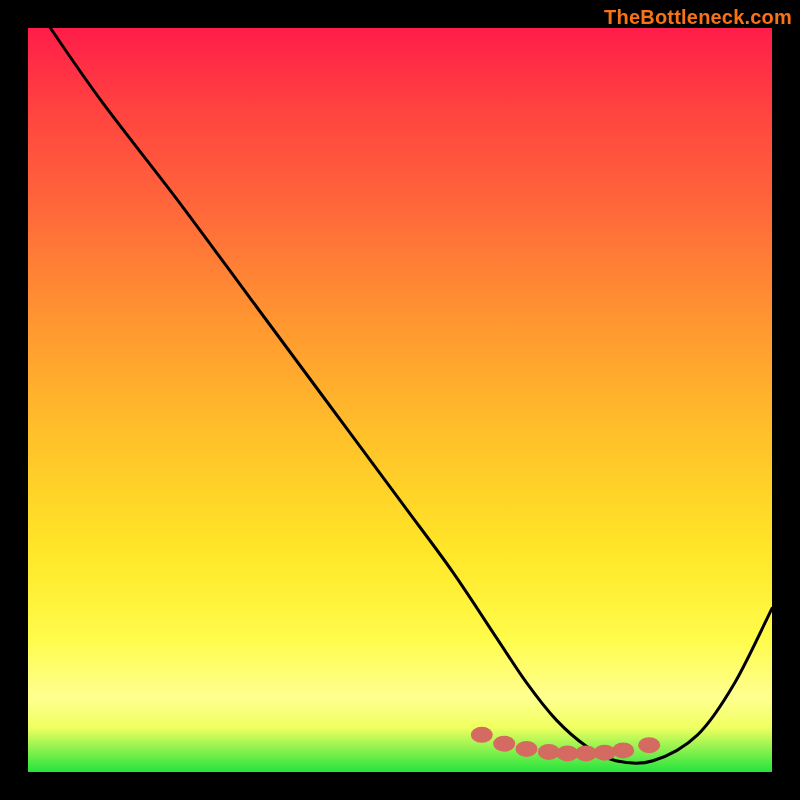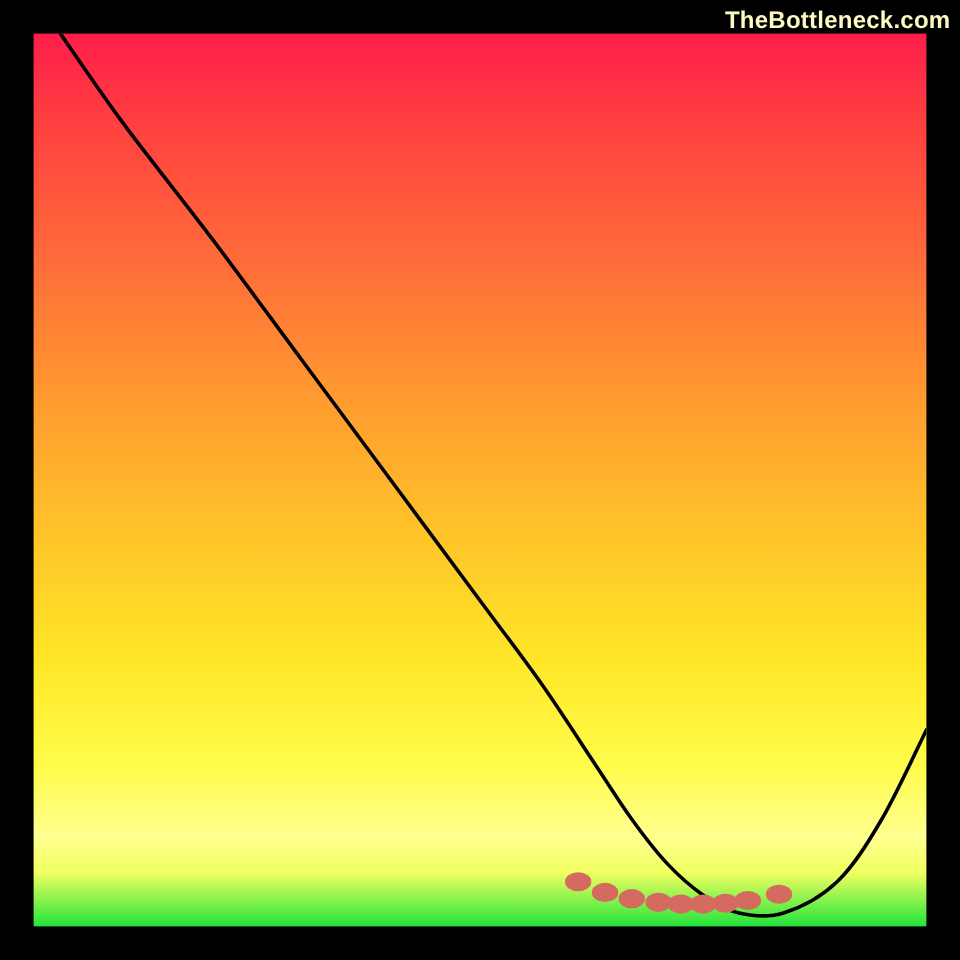--- a/index.html
+++ b/index.html
@@ -14,21 +14,21 @@
   .container {
     width: 800px;
     height: 800px;
     position: relative;
     background: #000;
   }
   .watermark {
     position: absolute;
     top: 6px;
     right: 8px;
-    color: #fef9c3;
+    color: #f97316;
     font-size: 20px;
     font-weight: 600;
     letter-spacing: 0.2px;
     z-index: 5;
   }
   .plot {
     position: absolute;
     left: 28px;
     top: 28px;
     width: 744px;

